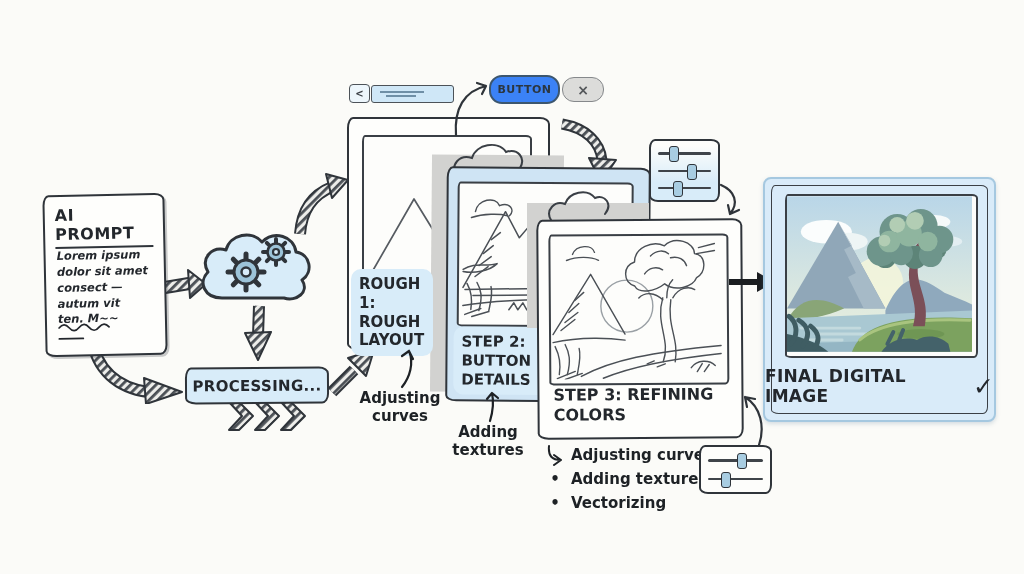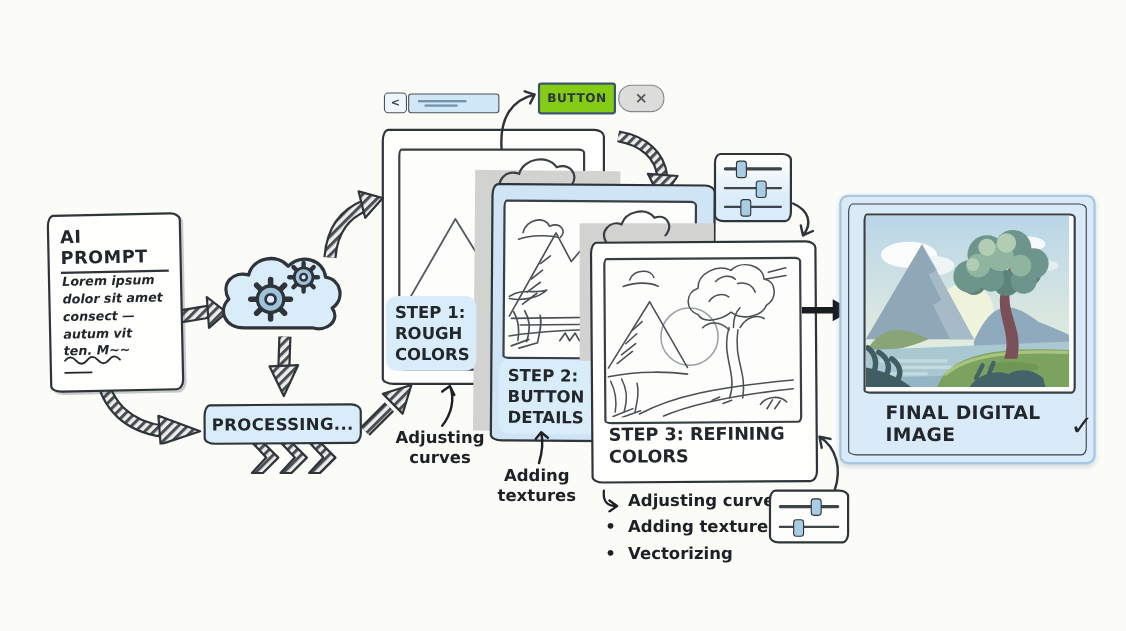--- a/index.html
+++ b/index.html
@@ -20,40 +20,40 @@
   .proc{background:#d8ecf9;display:flex;align-items:center;justify-content:center;
         font-weight:bold;font-size:15px;letter-spacing:.3px;transform:rotate(-.4deg);}
 
   
   .backbtn{background:#edf6fc;border:1.7px solid #4c5258;border-radius:4px;display:flex;
            align-items:center;justify-content:center;font-size:10px;font-weight:bold;color:#3a3f45;}
   .addr{background:#cfe7f7;border:1.7px solid #4c5258;border-radius:3px;}
   .addr::before{content:"";position:absolute;left:8px;top:5px;width:44px;height:1.6px;background:#6f8fa6;}
   .addr::after{content:"";position:absolute;left:14px;top:9px;width:30px;height:1.6px;background:#6f8fa6;}
   .pill{display:flex;align-items:center;justify-content:center;font-weight:bold;}
-  .btn-pill{background:#84cc16;border:2px solid #3c566e;border-radius:3px;font-size:11px;
+  .btn-pill{background:#3b82f6;border:2px solid #3c566e;border-radius:13px;font-size:11px;
             letter-spacing:.5px;color:#2b3640;}
   .x-pill{background:#dcdcda;border:1.7px solid #85888b;border-radius:12px;font-size:14px;color:#54575a;}
 
   
   .frame{background:#fefefc;}
   .frame-inner{position:absolute;background:#fdfdfb;}
   .gray-shadow{background:#d2d2d0;}
   .step-label{background:#d8ecf9;border-radius:10px;padding:6px 8px;font-weight:bold;
               font-size:15px;line-height:1.25;color:#23272c;}
   .plain-label{font-weight:bold;font-size:16px;line-height:1.28;color:#23272c;}
 
   
   .final{background:#d9ebf9;border:2px solid #a5c8e0;border-radius:8px;
          box-shadow:0 2px 4px rgba(100,130,160,.25);}
   .final-outline{position:absolute;inset:6px;border:1.8px solid #3a3f45;
                  border-radius:4px 7px 5px 8px/8px 5px 7px 4px;pointer-events:none;}
   .final-caption{position:absolute;left:0;right:0;top:187px;display:flex;gap:9px;
                  align-items:center;justify-content:center;}
-  .final-caption .t{font-weight:bold;font-size:17px;letter-spacing:.3px;padding-left:40px;}
+  .final-caption .t{font-weight:bold;font-size:17px;letter-spacing:.3px;}
   .final-caption .c{font-size:25px;font-weight:bold;color:#23272c;line-height:1;}
 
   
   .hand{font-weight:600;font-size:15px;line-height:1.22;text-align:center;color:#1d2125;}
   .list{font-weight:600;font-size:15px;color:#1d2125;}
   .list .row{display:flex;align-items:center;gap:6px;height:24px;}
 
   
   .sliderbox{border:2px solid #2f343a;border-radius:6px 9px 6px 9px/9px 6px 9px 6px;
              display:flex;flex-direction:column;justify-content:space-evenly;padding:2px 7px;}
@@ -219,21 +219,21 @@
           <path d="M6,106 L160,103 M14,112 L140,110"></path>
           <path d="M4,122 C50,114 110,116 166,112"></path>
           <path d="M12,126 C14,114 12,107 8,100 M20,127 C24,113 22,106 18,99 M30,127 C32,117 34,110 32,103"></path>
           <path d="M6,131 l16,-6 M13,133 l17,-5 M50,126 l5,-7 l4,7 l5,-7 l4,7"></path>
         </g>
       </svg>
     </div>
     <div class="abs step-label" style="left:6px;top:158px;width:82px">STEP 2: BUTTON DETAILS</div>
   </div>
 
-  <div class="abs step-label" style="left:351px;top:269px;width:66px;z-index:6">STEP 1: ROUGH COLORS</div>
+  <div class="abs step-label" style="left:351px;top:269px;width:66px;z-index:6">ROUGH 1: ROUGH LAYOUT</div>
 
   <div class="abs gray-shadow" style="left:527px;top:203px;width:122px;height:125px;z-index:5"></div>
   <svg class="abs" style="left:545px;top:186px;z-index:6" width="66" height="38" viewBox="0 0 66 38">
     <path d="M6,34 C0,24 10,14 20,18 C24,6 42,2 50,12 C60,8 68,18 60,28" fill="none" stroke="#3a3f45" stroke-width="2" stroke-linecap="round"></path>
   </svg>
 
   <div class="abs frame sketch" style="left:537px;top:219px;width:202px;height:216px;z-index:7;transform:rotate(-.4deg)">
     <div class="frame-inner thin-sketch" style="left:10px;top:13px;width:176px;height:147px">
       <svg width="172" height="143" viewBox="0 0 172 143">
         <g fill="none" stroke="#4b5056" stroke-width="1.4" stroke-linecap="round" stroke-linejoin="round">

